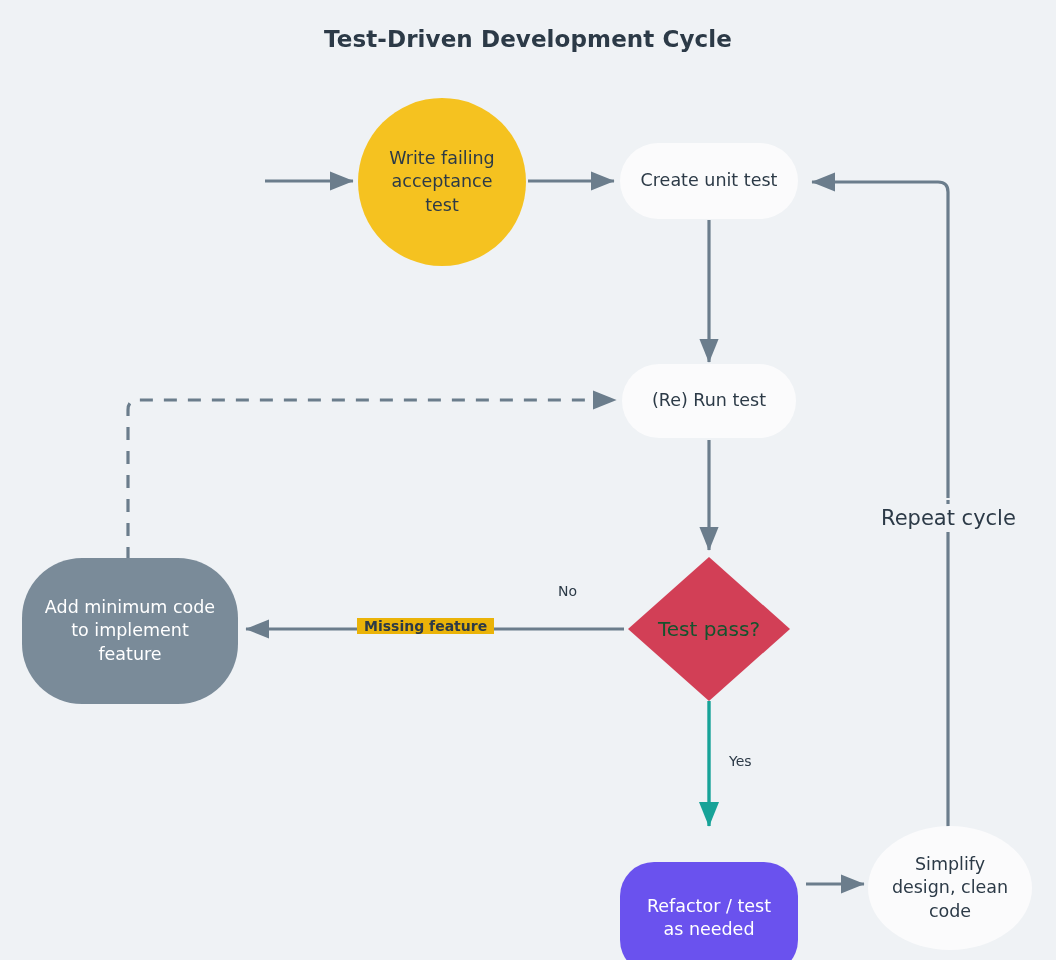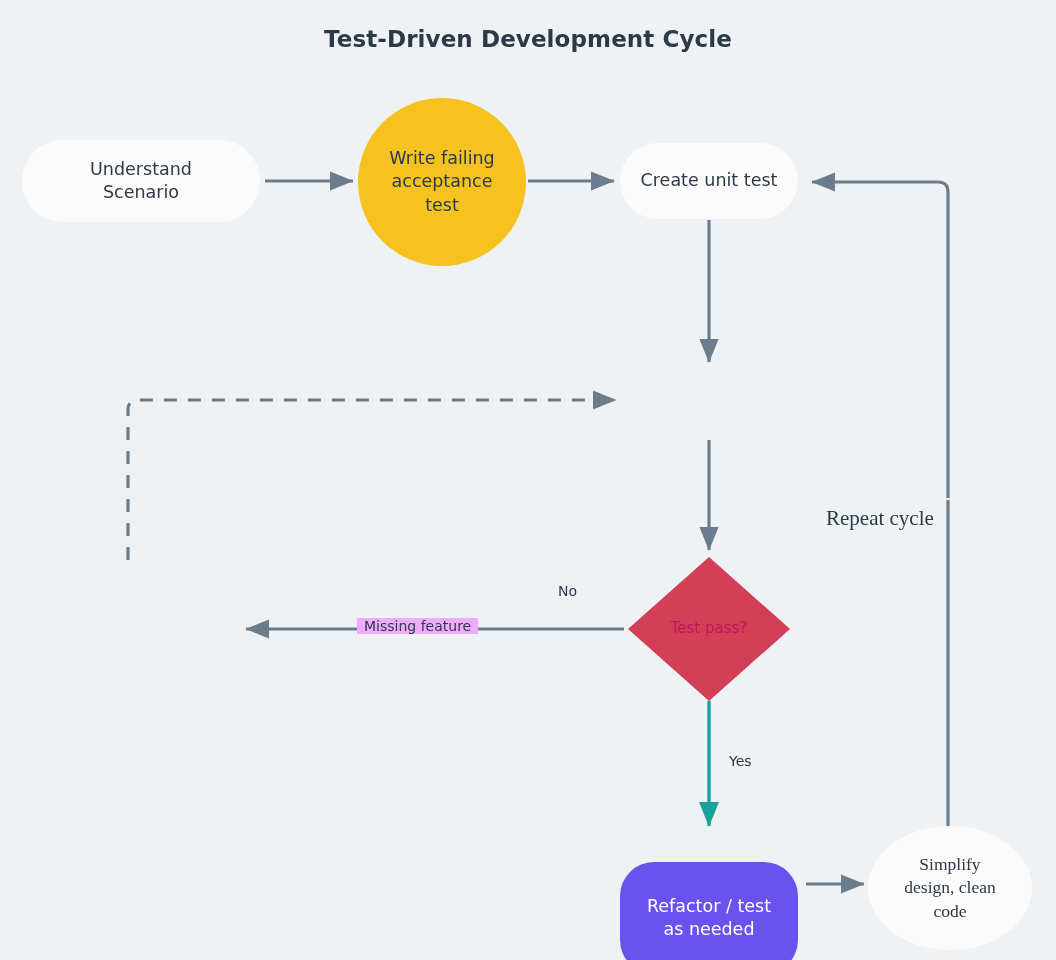--- a/index.html
+++ b/index.html
@@ -45,33 +45,34 @@
     padding: 4px 10px;
     z-index: 2;
   }
   .node.pill        { background: #fbfbfc; border-radius: 42px; }
   .node.circle      { background: #f5c220; border-radius: 50%; }
   .node.ellipse     { background: #fbfbfc; border-radius: 50%; }
   .node.roundrect   { background: #7a8b99; border-radius: 60px; color: #ffffff; }
   .node.purple      { background: #6a52ee; border-radius: 34px; color: #ffffff; }
   .node.diamond-lbl {
     background: transparent;
-    color: #be185d;
-    font-size: 15px;
+    color: #14532d;
+    font-size: 20px;
   }
   .edge-label {
     position: absolute;
     font-size: 14px;
     color: #2c3a47;
     white-space: nowrap;
     z-index: 3;
   }
   .edge-label.boxed {
-    background: #f0abfc;
+    background: #eab308;
     padding: 0 7px;
+    font-weight: bold;
   }
   .repeat-label {
     position: absolute;
     font-size: 21px;
     color: #2c3a47;
     white-space: nowrap;
     background: #eff2f5;
     padding: 2px 10px;
     z-index: 3;
   }
@@ -118,61 +119,65 @@
     <line x1="806" y1="884" x2="864" y2="884" stroke="#6b7d8c" stroke-width="3.2" marker-end="url(#arrow)"></line>
 
     
     <path d="M948,828 L948,500" fill="none" stroke="#6b7d8c" stroke-width="3.2"></path>
     <path d="M948,498 L948,192 Q948,182 938,182 L812,182" fill="none" stroke="#6b7d8c" stroke-width="3.2" marker-end="url(#arrow)"></path>
 
     
     <path d="M128,560 L128,410 Q128,400 138,400 L616,400" fill="none" stroke="#6b7d8c" stroke-width="3.2" stroke-dasharray="13 11" marker-end="url(#arrow)"></path>
   </svg>
 
-  <div class="node pill" style="left:22px; top:140px; width:238px; height:82px;">
-    <div>
-      <div>Understand</div>
-      <div>Scenario</div>
-    </div>
-  </div>
 
   <div class="node circle" style="left:358px; top:98px; width:168px; height:168px;">
     <div>
       <div>Write failing</div>
       <div>acceptance</div>
       <div>test</div>
     </div>
   </div>
 
   <div class="node pill" style="left:620px; top:143px; width:178px; height:76px;justify-content:center;">
     <div>Create unit test</div>
   </div>
 
+  <div class="node pill" style="left:622px; top:364px; width:174px; height:74px;">
+    <div>(Re) Run test</div>
+  </div>
 
   <div class="node diamond-lbl" style="left:628px; top:601px; width:162px; height:56px;">
     <div>Test pass?</div>
   </div>
 
+  <div class="node roundrect" style="left:22px; top:558px; width:216px; height:146px;">
+    <div>
+      <div>Add minimum code</div>
+      <div>to implement</div>
+      <div>feature</div>
+    </div>
+  </div>
 
   <div class="node purple" style="left:620px; top:828px; width:178px; height:112px;margin-top:34px;">
     <div>
       <div>Refactor / test</div>
       <div>as needed</div>
     </div>
   </div>
 
-  <div class="node ellipse" style="left:868px; top:826px; width:164px; height:124px;font-family:Liberation Serif, serif;">
+  <div class="node ellipse" style="left:868px; top:826px; width:164px; height:124px;">
     <div>
       <div>Simplify</div>
       <div>design, clean</div>
       <div>code</div>
     </div>
   </div>
 
   <div class="edge-label" style="left:558px; top:583px;">No</div>
 
   <div class="edge-label boxed" style="left:357px; top:618px;">Missing feature</div>
 
   <div class="edge-label" style="left:729px; top:753px;">Yes</div>
 
-  <div class="repeat-label" style="left:816px; top:504px;font-family:Liberation Serif, serif;">Repeat cycle</div>
+  <div class="repeat-label" style="left:871px; top:504px;">Repeat cycle</div>
 
 </div>
 
 </body></html>

